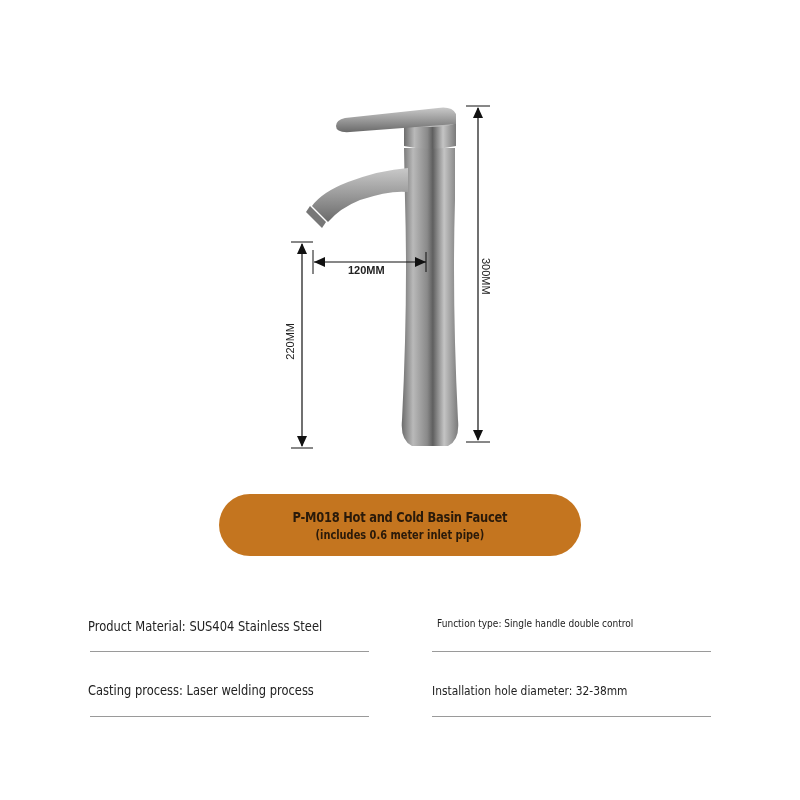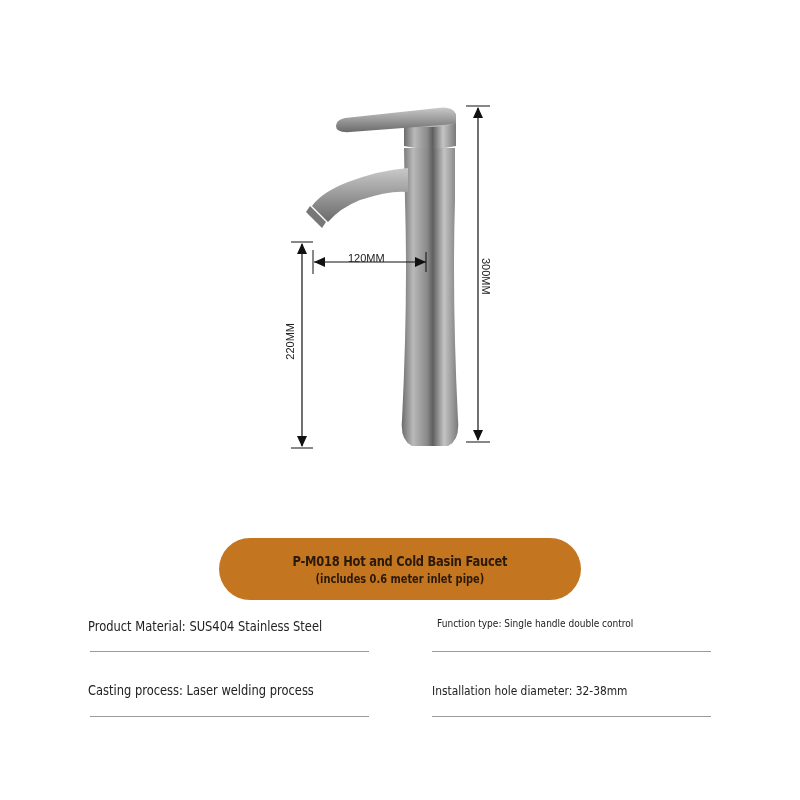--- a/index.html
+++ b/index.html
@@ -3,21 +3,21 @@
   <meta charset="utf-8">
   <style>
     html, body { margin: 0; padding: 0; background: #ffffff; }
     body { width: 800px; height: 800px; position: relative; overflow: hidden;
            font-family: "Liberation Sans", sans-serif; color: #222; }
     .abs { position: absolute; }
     .dim-label { font-family: "Liberation Sans", sans-serif; font-size: 11px; color: #222; }
     .vert { writing-mode: vertical-rl; transform: rotate(180deg); }
     .pill { left: 219px; top: 494px; width: 362px; height: 62px; background: #c4751f;
             border-radius: 31px; display: flex; flex-direction: column; align-items: center;
-            justify-content: center; color: #2a1a0a; margin-top: 44px; }
+            justify-content: center; color: #2a1a0a; }
     .pill-title { font-family: "DejaVu Sans", sans-serif; font-size: 14px; font-weight: bold;
                   letter-spacing: -0.3px; transform: scaleX(0.82); white-space: nowrap; }
     .pill-sub { font-family: "DejaVu Sans", sans-serif; font-size: 12px; font-weight: bold;
                 margin-top: 3px; transform: scaleX(0.82); white-space: nowrap; }
     .spec { font-family: "DejaVu Sans", sans-serif; font-size: 14px; color: #222;
             transform-origin: left center; transform: scaleX(0.82); white-space: nowrap; }
     .spec.small { font-size: 11px; }
     .rule { height: 1px; background: #9a9a9a; }
   </style>
 </head>
@@ -64,21 +64,21 @@
     <polygon points="302,447 297,436 307,436" fill="#111"></polygon>
 
     <line x1="314" y1="262" x2="426" y2="262" stroke="#111" stroke-width="1.2"></line>
     <line x1="313" y1="250" x2="313" y2="274" stroke="#111" stroke-width="1"></line>
     <line x1="426" y1="252" x2="426" y2="272" stroke="#111" stroke-width="1"></line>
     <polygon points="314,262 325,257 325,267" fill="#111"></polygon>
     <polygon points="426,262 415,257 415,267" fill="#111"></polygon>
   </svg>
 </div>
 
-<div class="abs dim-label" style="left:348px; top:252px;">120MM</div>
+<div class="abs dim-label" style="left:348px; top:264px;font-weight:bold;">120MM</div>
 <div class="abs dim-label vert" style="left:284px; top:323px;">220MM</div>
 <div class="abs dim-label vert" style="left:480px; top:258px; transform:none;">300MM</div>
 
 <div class="abs pill">
   <div class="pill-title">P-M018 Hot and Cold Basin Faucet</div>
   <div class="pill-sub">(includes 0.6 meter inlet pipe)</div>
 </div>
 
 <div class="abs spec" style="left:88px; top:618px;">Product Material: SUS404 Stainless Steel</div>
 <div class="abs rule" style="left:90px; top:651px; width:279px;"></div>

